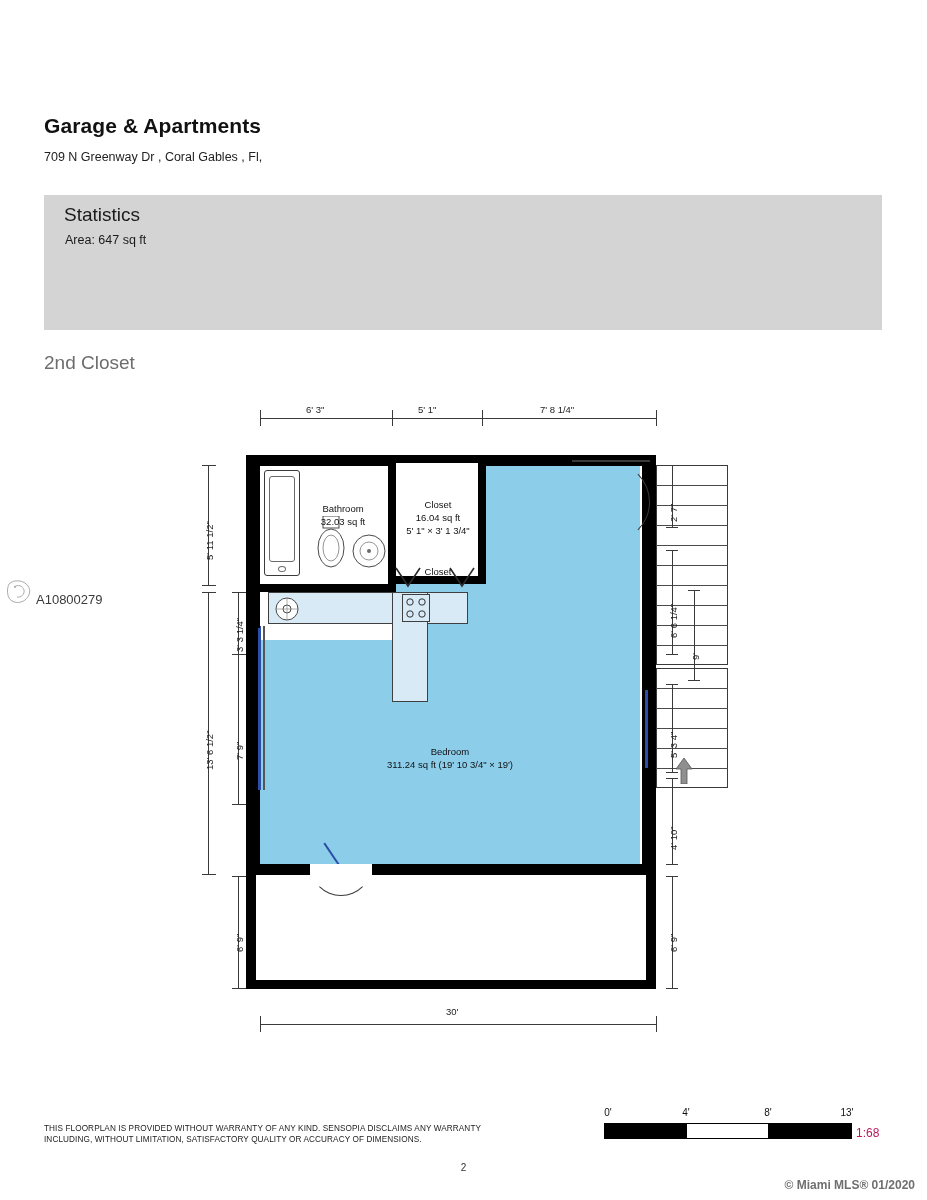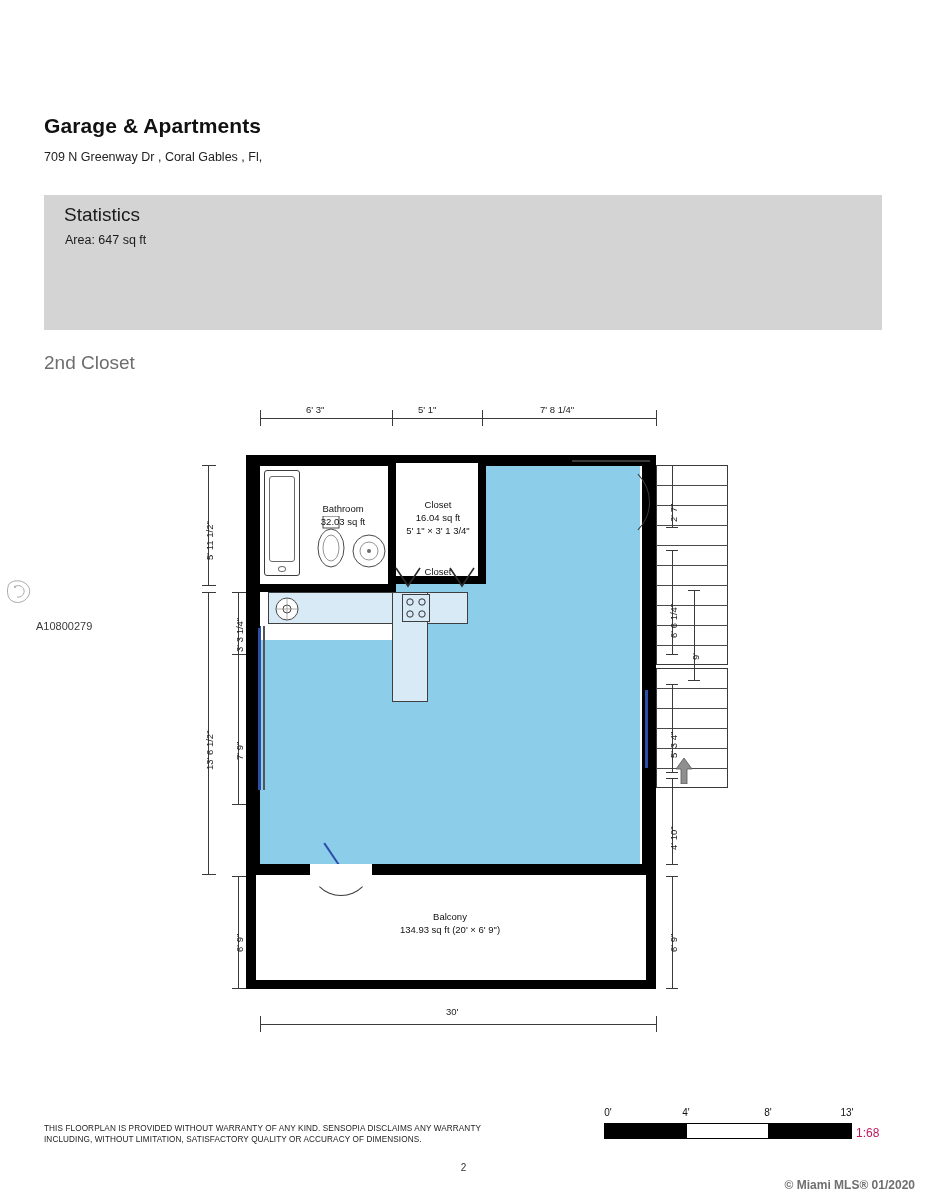--- a/index.html
+++ b/index.html
@@ -64,23 +64,22 @@
     top: 352px;
     font-size: 19px;
     color: #6d6d6d;
   }
 
   
   .mls-id {
     position: absolute;
     left: 36px;
     top: 592px;
-    font-size: 11px;
+    font-size: 13px;
     color: #3a3a3a;
-    margin-top: 28px;
   }
   .bird-mark {
     position: absolute;
     left: 6px;
     top: 578px;
     width: 30px;
     height: 28px;
     color: #9a9a9a;
   }
 
@@ -360,25 +359,25 @@
   <div class="room-label" style="left:202px; top:58px; width:112px;">
     <div class="ttl">Closet</div>
     <div>16.04 sq ft</div>
     <div>5' 1" × 3' 1 3/4"</div>
   </div>
 
   <div class="room-label" style="left:202px; top:125px; width:112px;">
     <div class="ttl">Closet</div>
   </div>
 
-
-  <div class="room-label" style="left:130px; top:470px; width:280px;">
-    <div class="ttl">Balcony</div>
-    <div>134.93 sq ft (20' × 6' 9")</div>
-  </div>
+  <div class="room-label" style="left:130px; top:305px; width:280px;">
+    <div class="ttl">Bedroom</div>
+    <div>311.24 sq ft (19' 10 3/4" × 19')</div>
+  </div>
+
 
   <div class="dimline" style="left:80px; top:-22px; width:396px; height:1px;"></div>
   <div class="tick" style="left:80px; top:-30px; width:1px; height:16px;"></div>
   <div class="tick" style="left:212px; top:-30px; width:1px; height:16px;"></div>
   <div class="tick" style="left:302px; top:-30px; width:1px; height:16px;"></div>
   <div class="tick" style="left:476px; top:-30px; width:1px; height:16px;"></div>
   <div class="dim" style="left:126px; top:-36px;">6' 3"</div>
   <div class="dim" style="left:238px; top:-36px;">5' 1"</div>
   <div class="dim" style="left:360px; top:-36px;">7' 8 1/4"</div>
 

